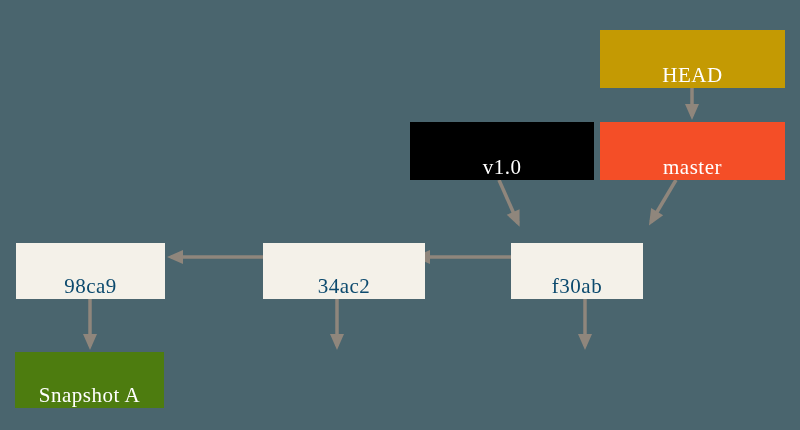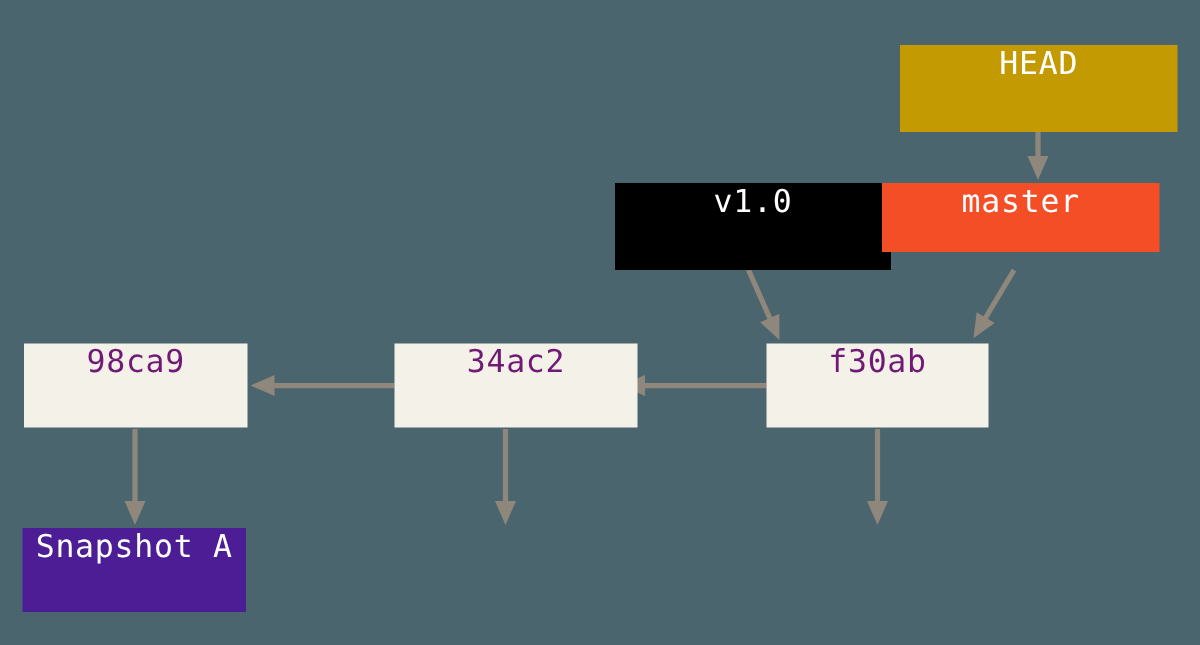--- a/index.html
+++ b/index.html
@@ -11,52 +11,54 @@
     position: relative;
     width: 800px;
     height: 430px;
     background: #4a656e;
     overflow: hidden;
     font-family: "DejaVu Sans Mono", "Liberation Mono", monospace;
   }
   .node {
     position: absolute;
     display: flex;
-    align-items: flex-start;
+    align-items: flex-end;
     justify-content: center;
     font-size: 21px;
     letter-spacing: 0.5px;
     box-sizing: border-box;
     white-space: nowrap;
+    font-family: Liberation Serif, serif;
   }
   .node.ref {
     color: #ffffff;
   }
   .node.head {
     background: #c49a03;
     left: 600px; top: 30px; width: 185px; height: 58px;
   }
   .node.tag {
     background: #000000;
     left: 410px; top: 122px; width: 184px; height: 58px;
   }
   .node.branch {
     background: #f44e27;
-    left: 588px; top: 122px; width: 185px; height: 46px;
+    left: 600px; top: 122px; width: 185px; height: 58px;
   }
   .node.commit {
     background: #f4f1e9;
-    color: #701a75;
+    color: #0c4a6e;
     height: 56px;
+    margin-top: 14px;
   }
   .node.commit.c1 { left: 16px;  top: 229px; width: 149px; }
   .node.commit.c2 { left: 263px; top: 229px; width: 162px; }
-  .node.commit.c3 { left: 511px; top: 229px; width: 148px; }
+  .node.commit.c3 { left: 511px; top: 229px; width: 132px; }
   .node.snapshot {
-    background: #4c1d95;
+    background: #4d7c0f;
     color: #ffffff;
     height: 56px;
   }
   .node.snapshot.s1 { left: 15px;  top: 352px; width: 149px; }
   .node.snapshot.s2 { left: 263px; top: 352px; width: 150px; }
   .node.snapshot.s3 { left: 511px; top: 352px; width: 148px; }
   svg.connectors {
     position: absolute;
     left: 0; top: 0;
     width: 800px;

